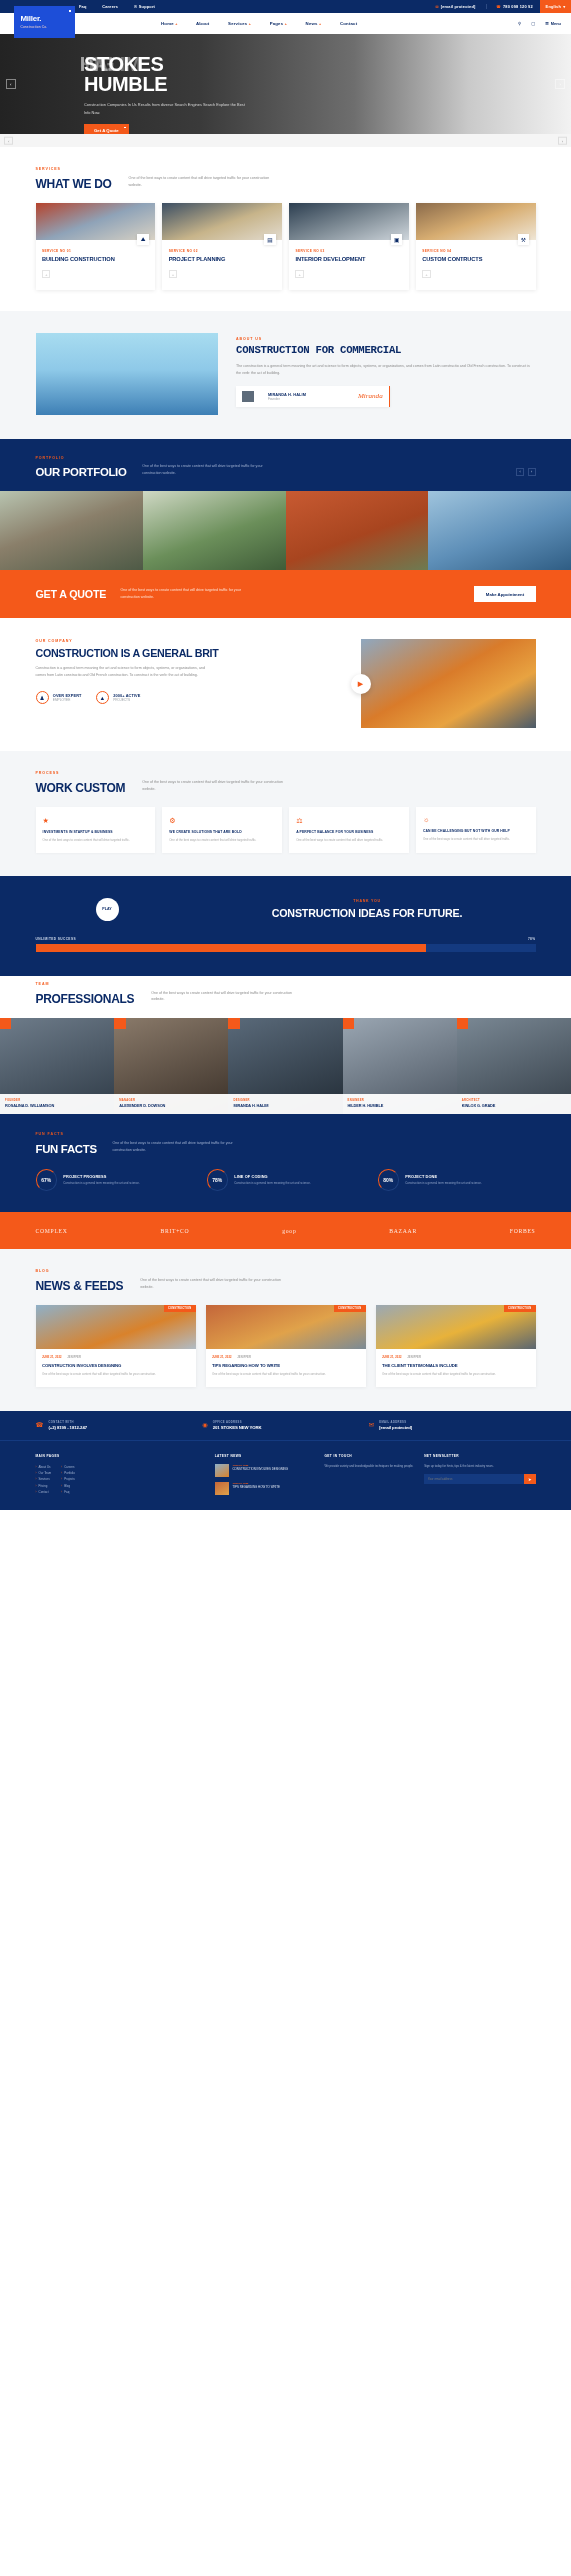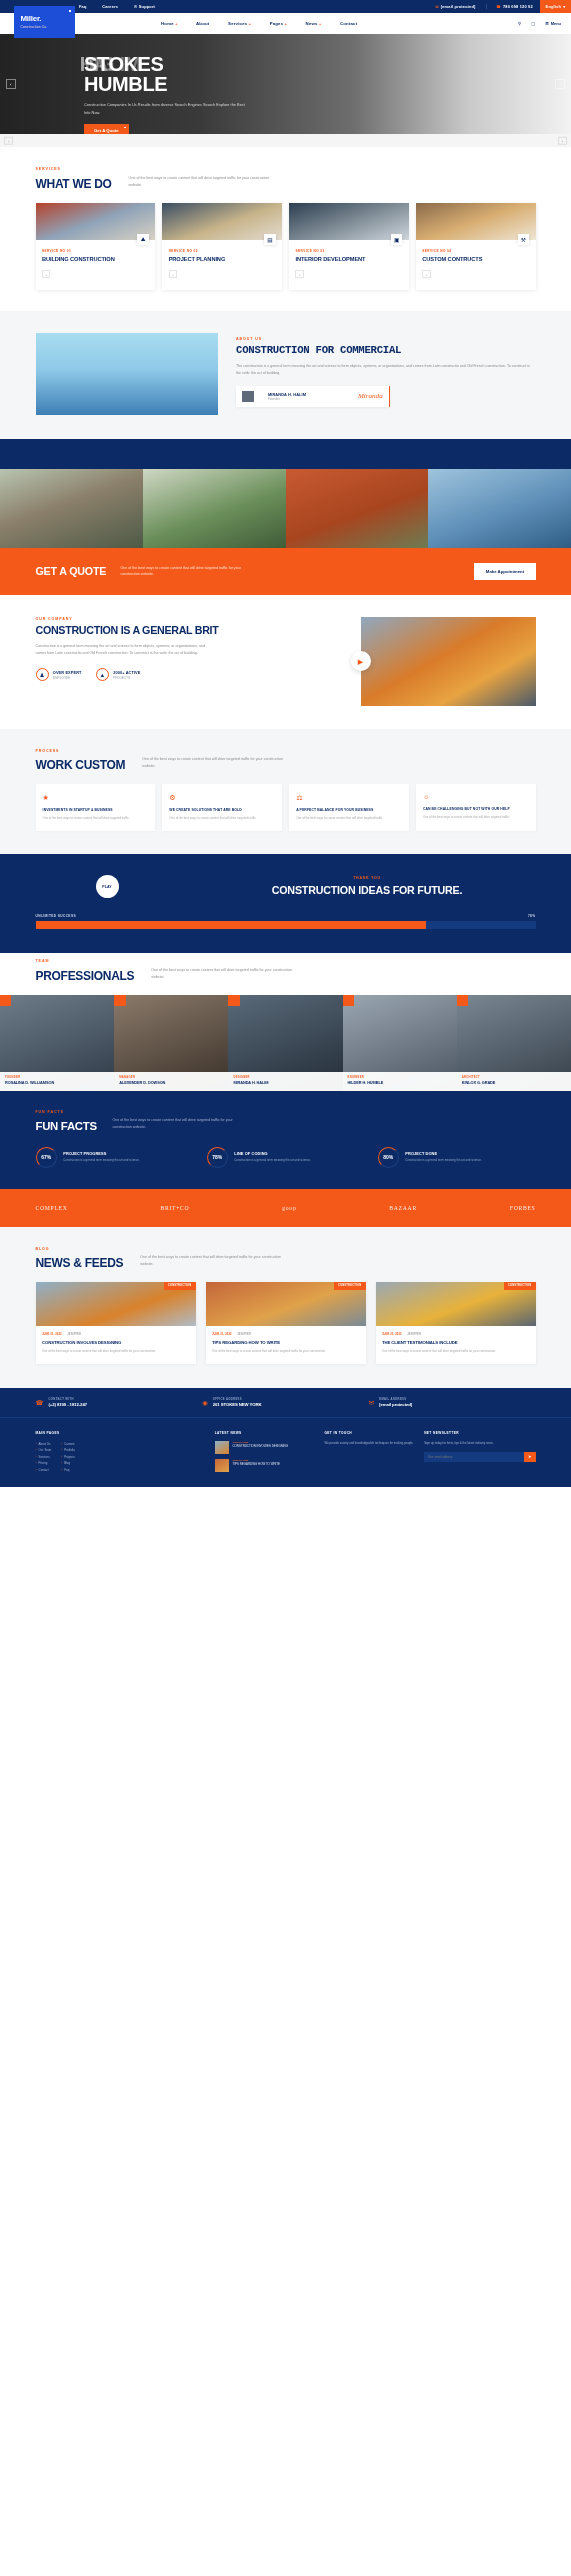--- a/index.html
+++ b/index.html
@@ -363,20 +363,35 @@
               <div class="sig-role">Founder</div>
             </div>
             <div class="sig-mark">Miranda</div>
           </div>
         </div>
       </div>
     </div>
   </div>
 
   <div class="portfolio">
+    <div class="container">
+      <div class="sec-label">PORTFOLIO</div>
+      <div class="pf-head">
+        <h2>OUR PORTFOLIO</h2>
+        <div class="sub">One of the best ways to create content that will drive targeted traffic for your construction website.</div>
+        <div class="pf-nav">
+          <div>
+              <span>‹</span>
+            </div>
+          <div>
+              <span>›</span>
+            </div>
+        </div>
+      </div>
+    </div>
     <div class="pf-grid">
       <div class="pf-item" style="background:linear-gradient(160deg,#b8c4b0 0%,#8a7f6a 45%,#4e5a46 100%)"></div>
       <div class="pf-item" style="background:linear-gradient(160deg,#cfd8c4 0%,#6b8f5a 55%,#3f5c38 100%)"></div>
       <div class="pf-item" style="background:linear-gradient(160deg,#c85a32 0%,#a8451f 55%,#6d7b52 100%)"></div>
       <div class="pf-item" style="background:linear-gradient(160deg,#9fc4dd 0%,#5e8fb8 55%,#2f5d84 100%)"></div>
     </div>
   </div>
 
   <div class="quote">
     <div class="container">

